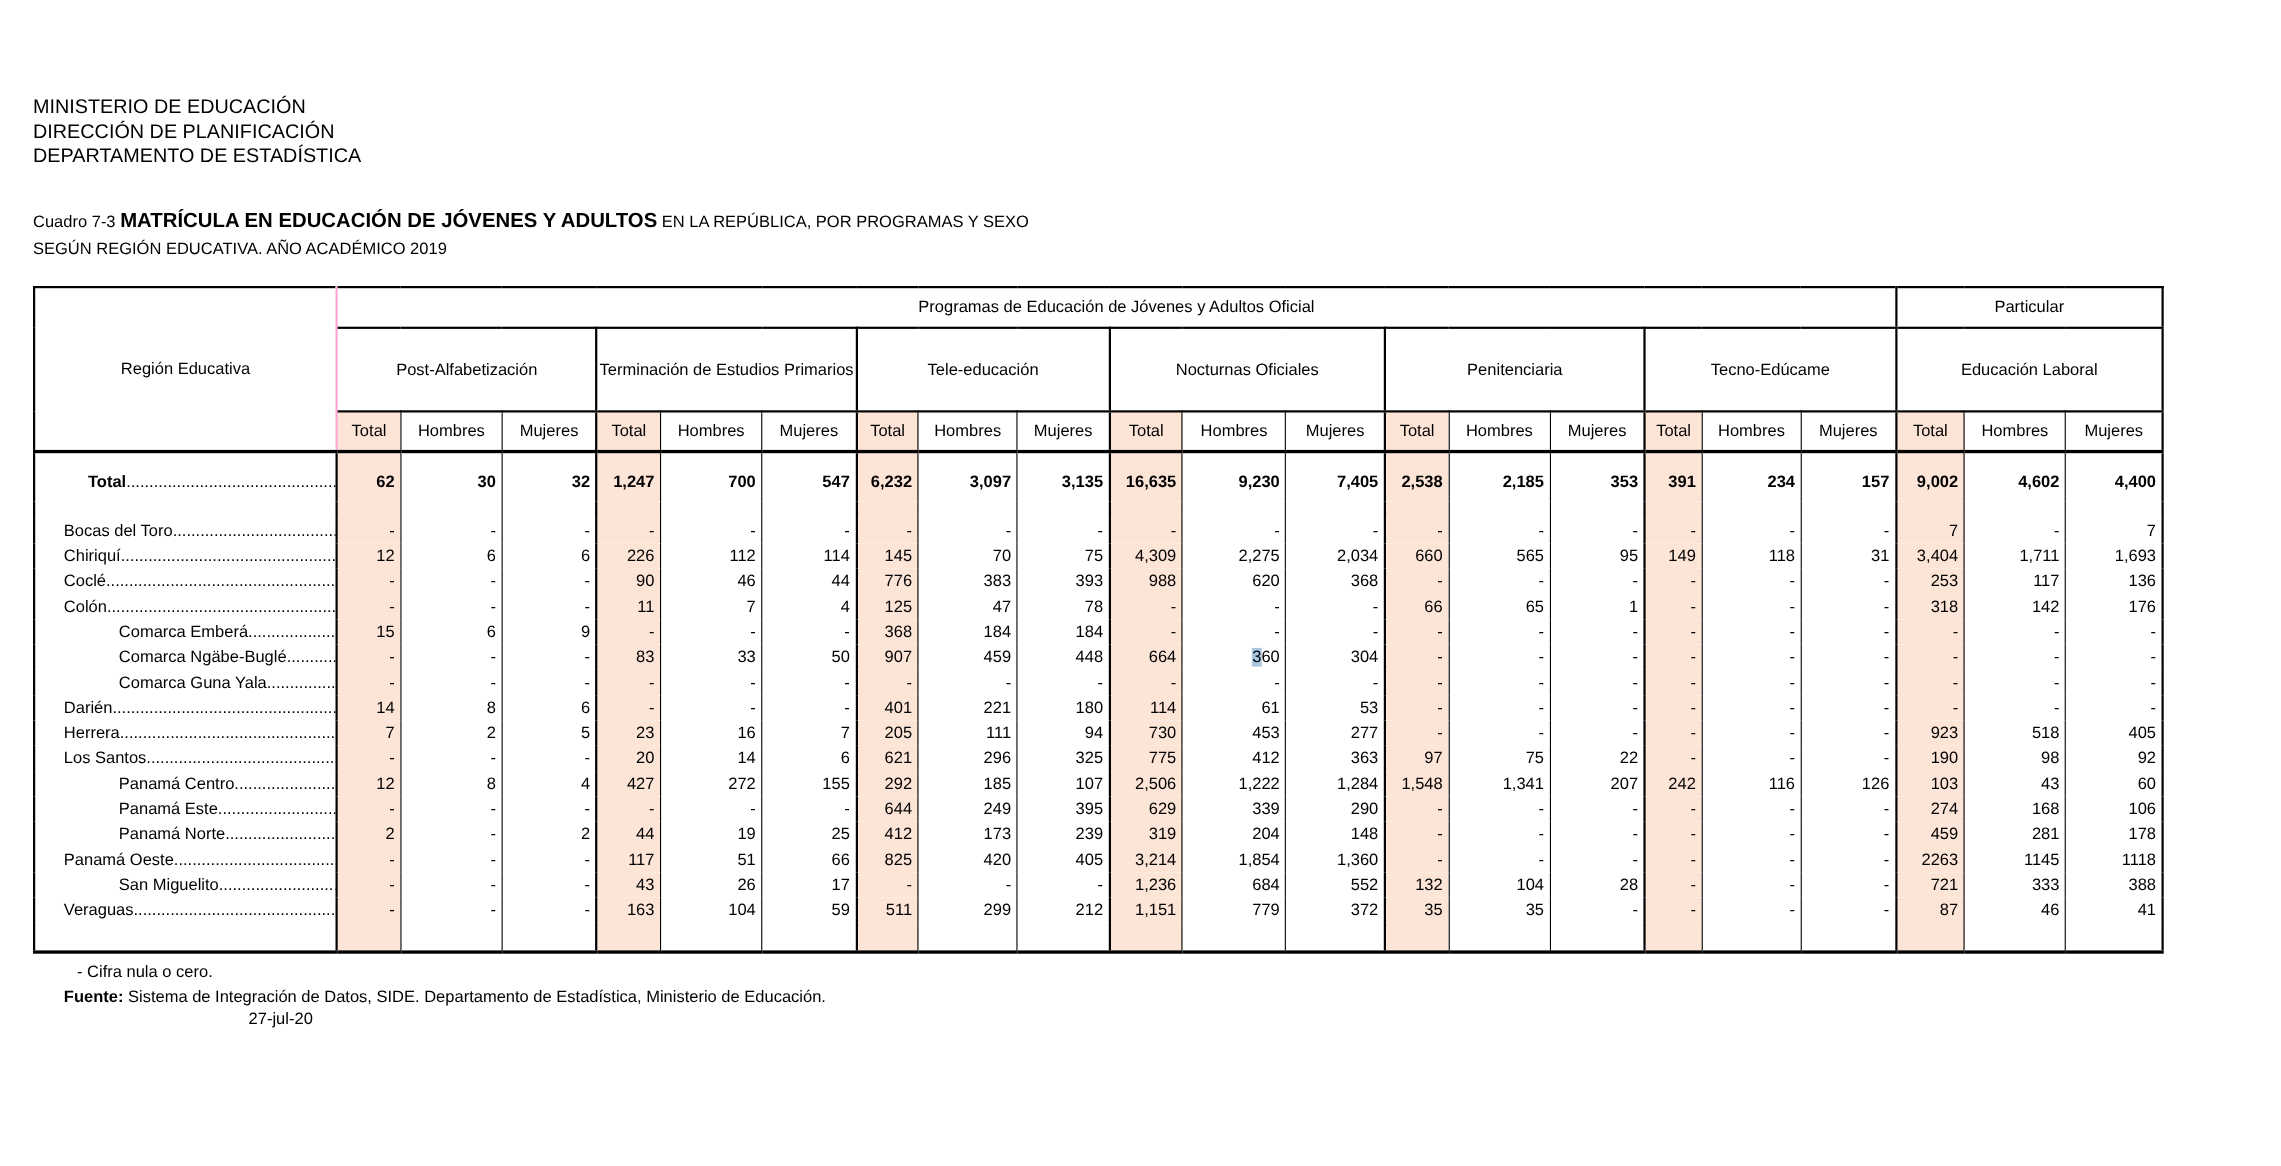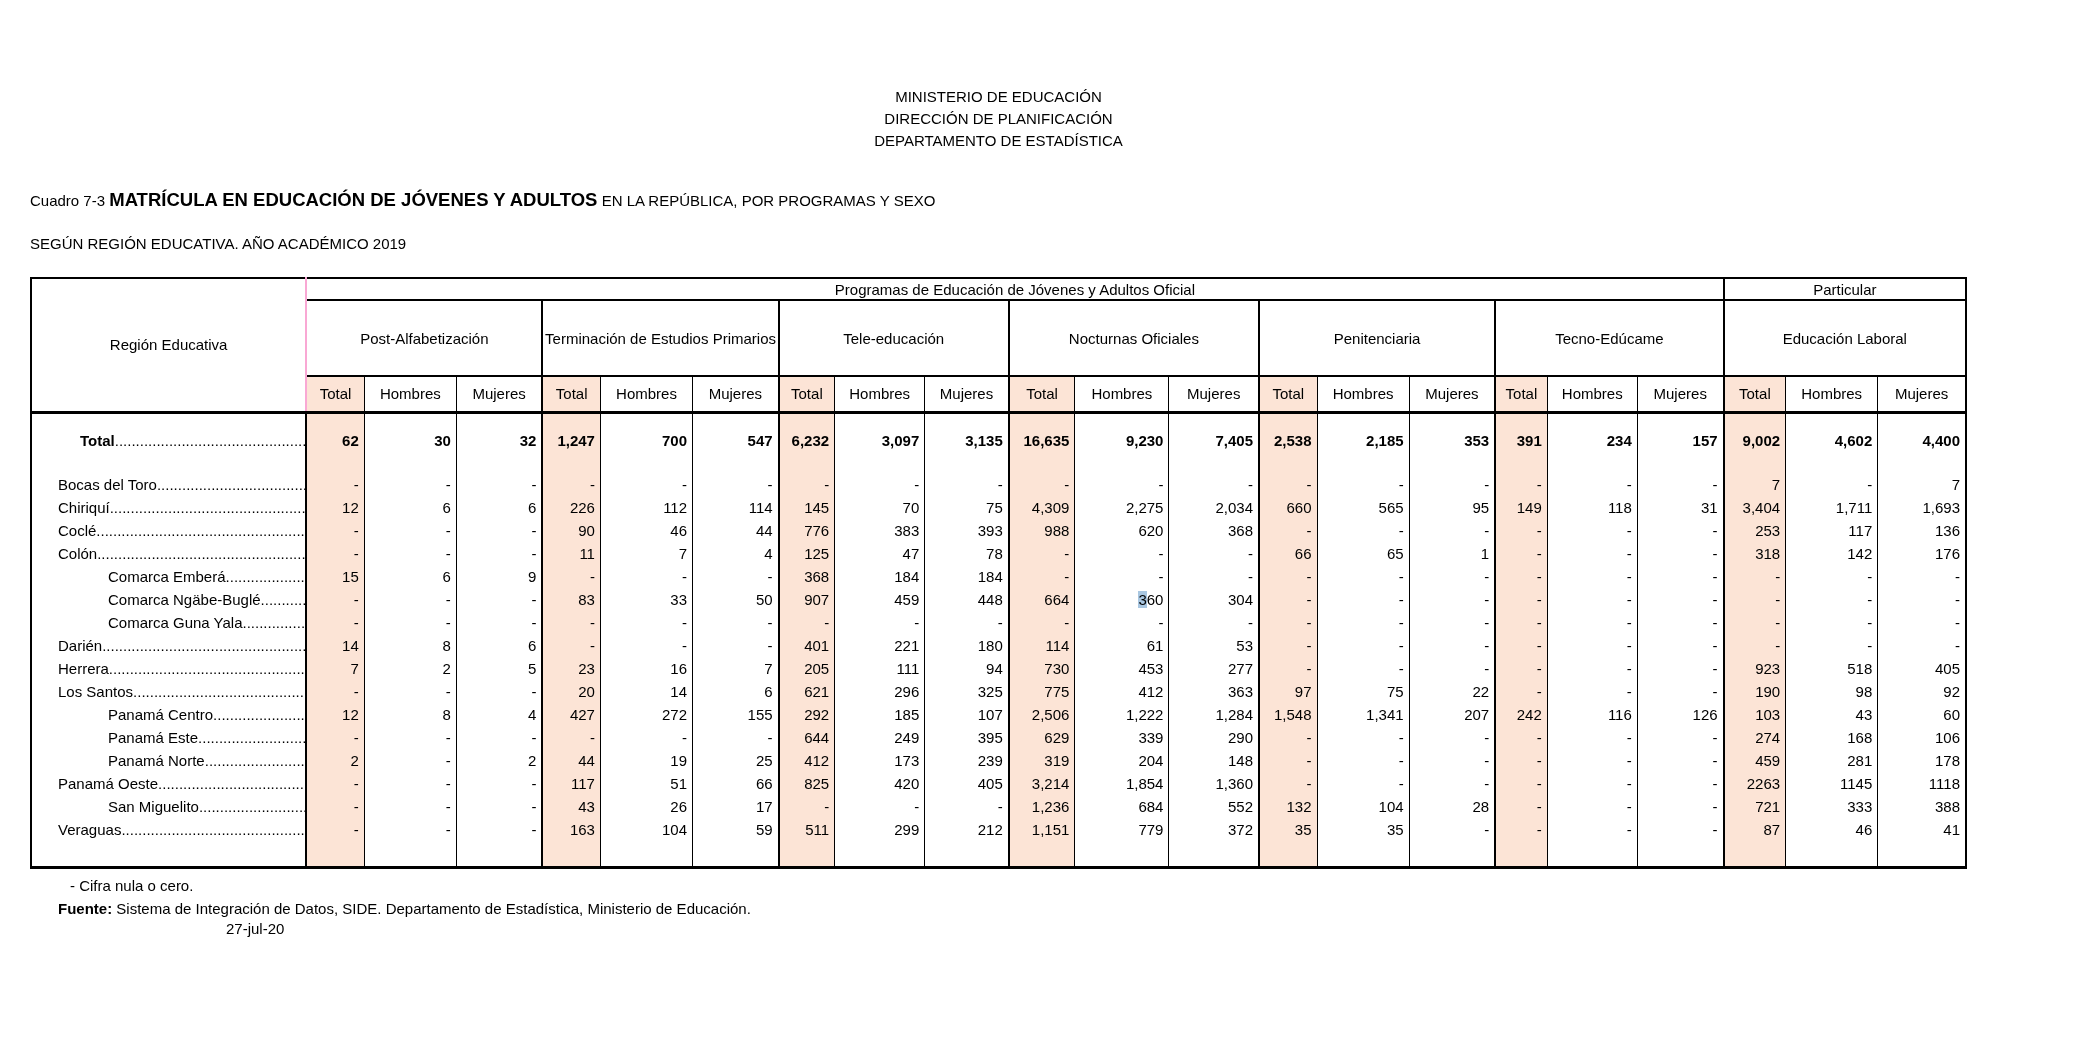--- a/index.html
+++ b/index.html
@@ -3,33 +3,33 @@
 <meta charset="utf-8">
 <style>
   * { box-sizing: border-box; }
   html,body { margin:0; padding:0; }
   body {
     width:2074px; height:1060px; background:#fff; overflow:hidden;
     font-family:"Liberation Sans", sans-serif; color:#000;
   }
   .page { width:1937px; margin-left:30px; }
 
-  .letterhead { margin-top:86px; text-align:center; font-size:15px; line-height:22px; }
+  .letterhead { margin-top:86px; font-size:18px; line-height:22px; }
   .title-block { margin-top:34px; }
   .t1 { font-size:15px; line-height:28px; white-space:nowrap; }
   .t1 .main { font-size:18.5px; font-weight:bold; }
-  .t2 { font-size:15px; line-height:22px;margin-top:18px; }
+  .t2 { font-size:15px; line-height:22px; }
 
   table {
     border-collapse:collapse; table-layout:fixed; width:1937px;
     margin-top:22px; border:2px solid #000;
   }
   th, td { padding:0; font-weight:normal; }
   thead th { font-size:15px; text-align:center; vertical-align:middle; }
-  .band   { height:22px; border-bottom:2px solid #000; }
+  .band   { height:37px; border-bottom:2px solid #000; }
   .grp    { height:76px; border-bottom:2px solid #000; line-height:19px; }
   .sexrow th { height:36px; border-bottom:3px solid #000; }
   .region-h { border-right:2px solid #f9a8d4; border-bottom:3px solid #000; }
   .gs { border-left:2px solid #000; }
   .ns { border-left:1px solid #000; }
   .total { background:var(--totalbg); }
 
   tbody td { font-size:15px; vertical-align:middle; }
   tbody tr.data-row td { height:23px; }
   .lbl { border-right:2px solid #000; overflow:hidden; white-space:nowrap; }

